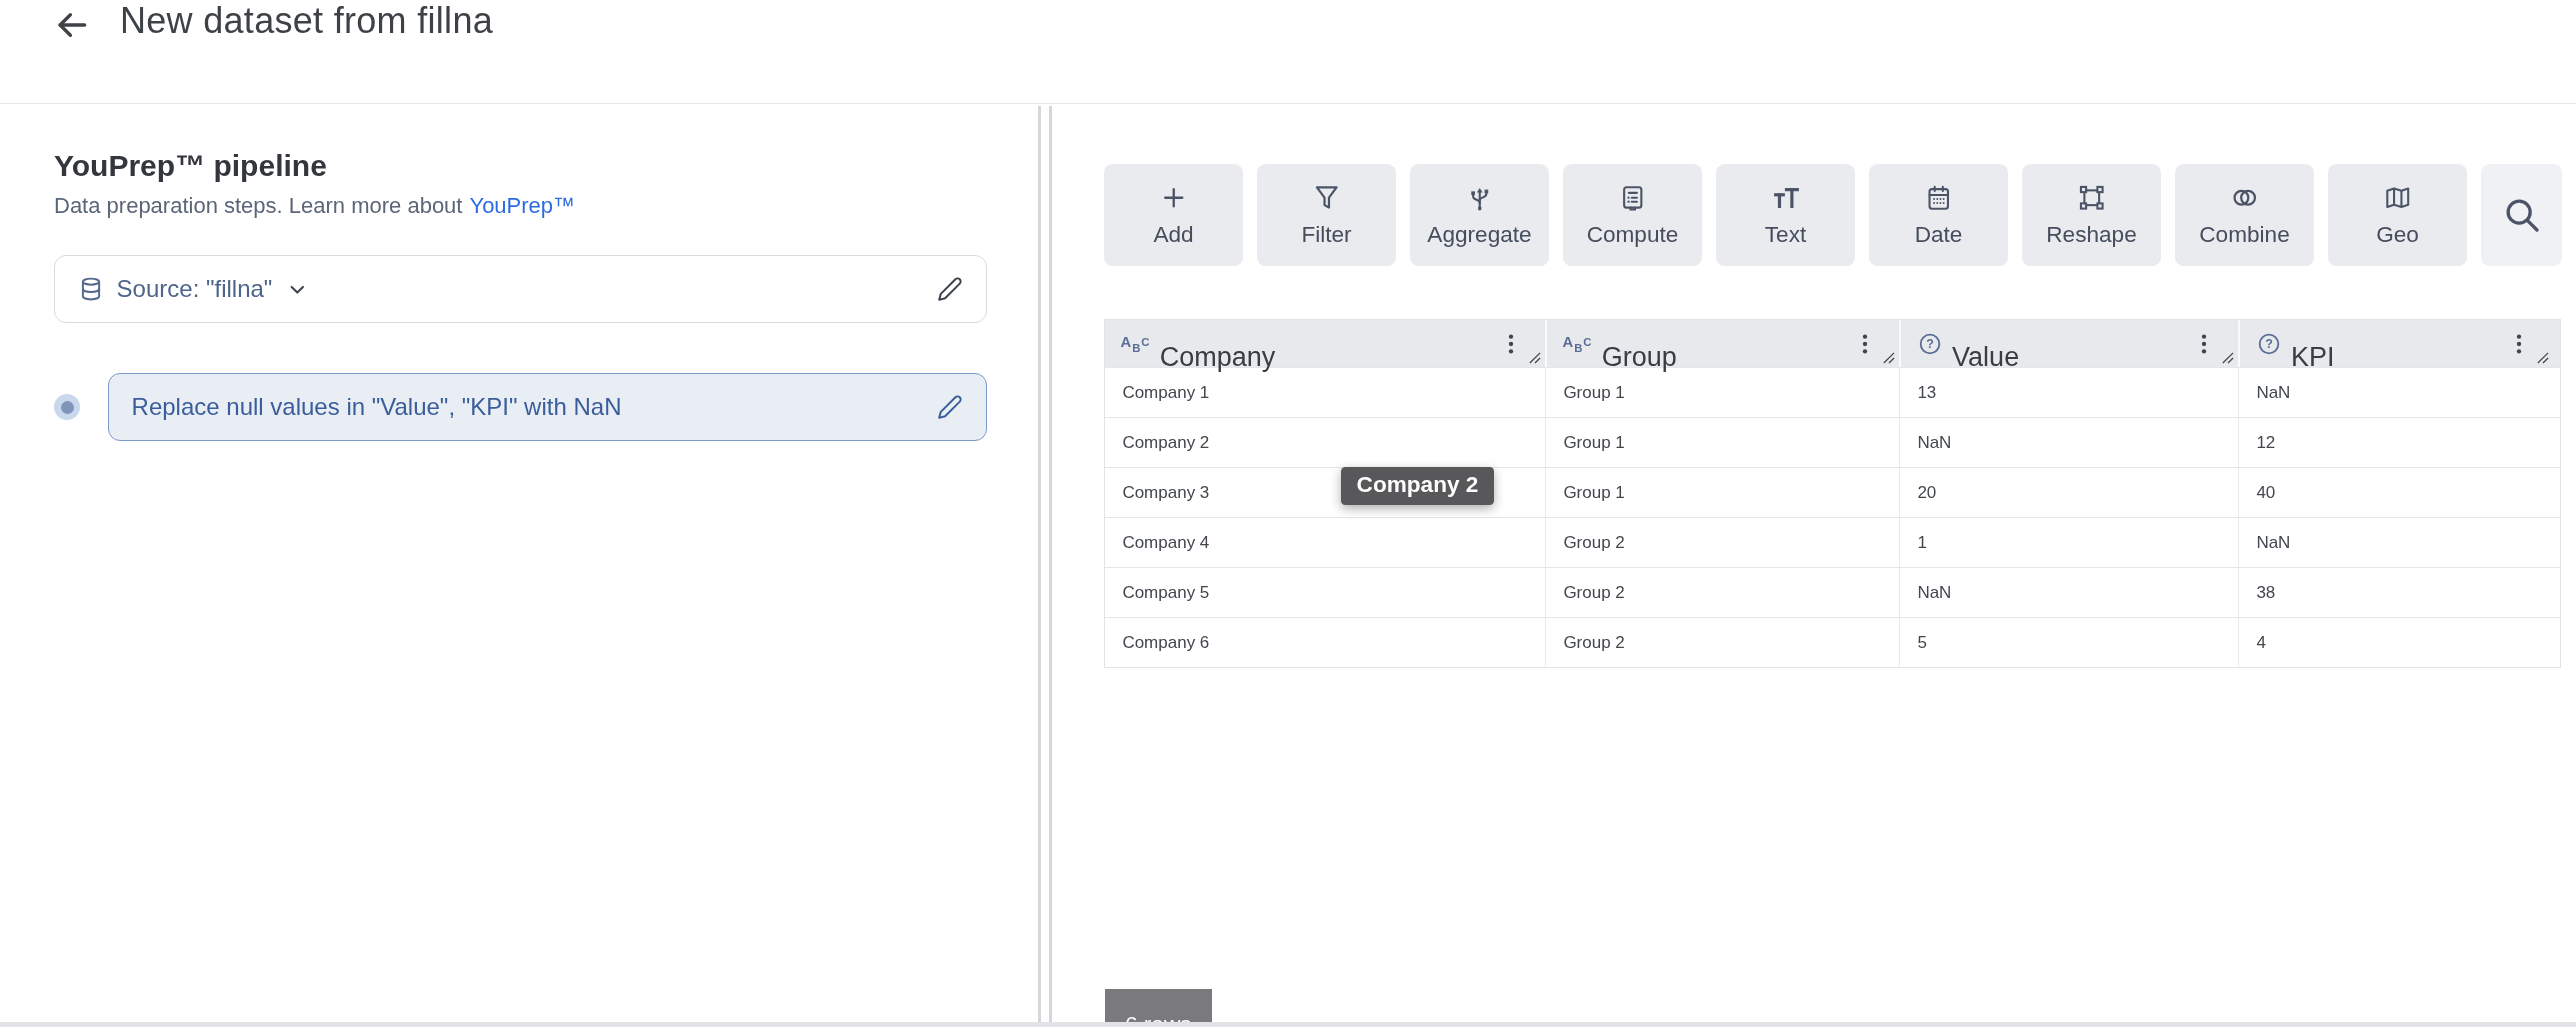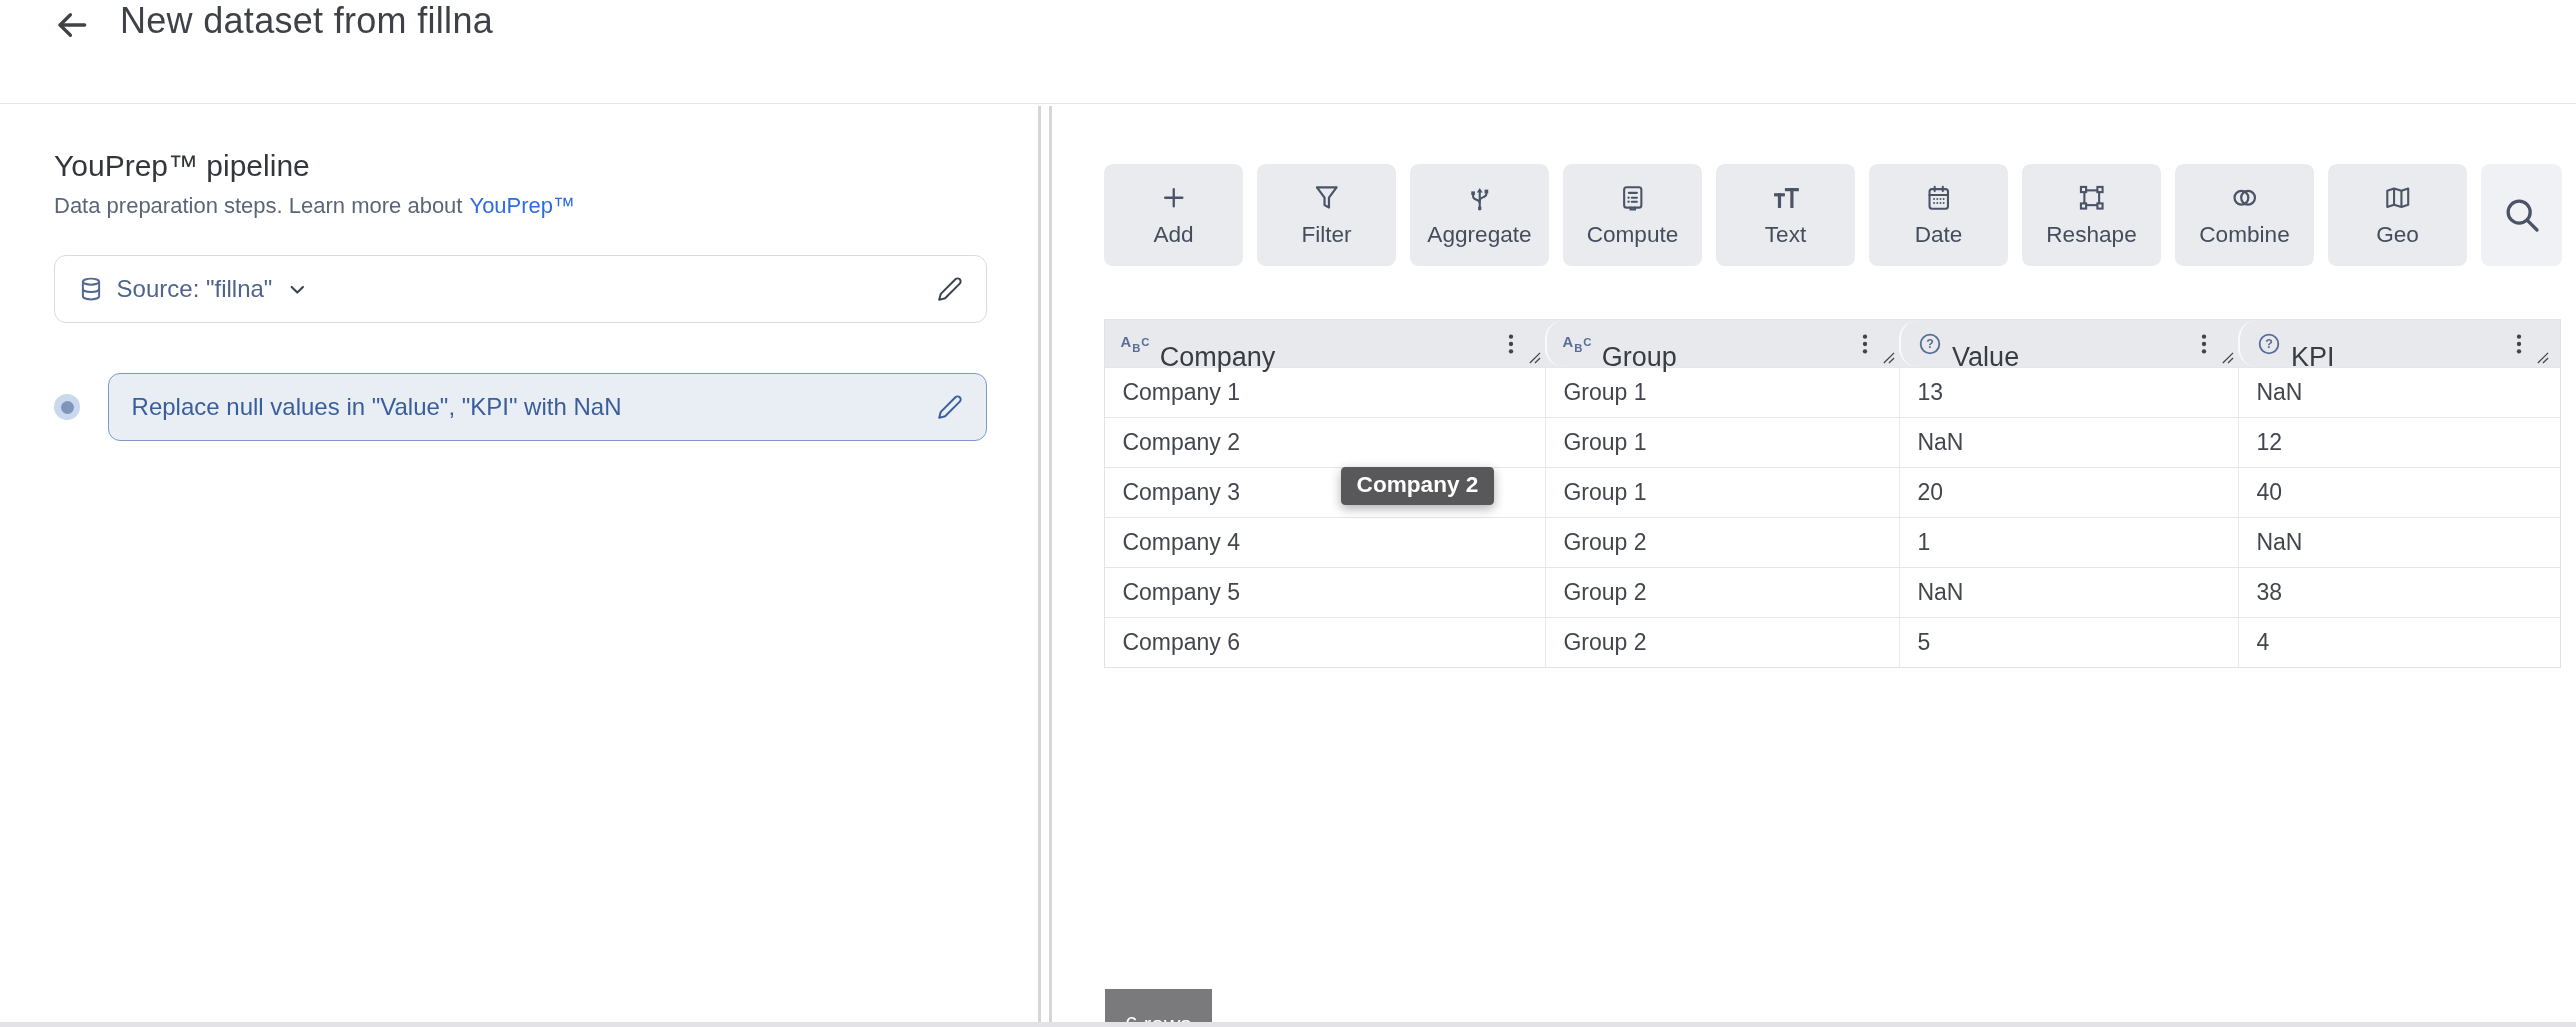--- a/index.html
+++ b/index.html
@@ -16,21 +16,21 @@
   .back-btn { margin-left:47px; width:49px; height:49px; border:none; background:transparent;
     display:flex; align-items:center; justify-content:center; cursor:pointer; color:#3f4348; }
   .page-title { margin-left:24px; font-size:36px; font-weight:500; color:#3e4247; letter-spacing:0.3px; }
 
   
   .split-line { position:absolute; top:106px; height:917px; width:2.6px; background:#d5d6da; }
   .split-l1 { left:1038px; } .split-l2 { left:1049px; }
 
   
   .left-panel { position:absolute; left:0; top:106px; width:1038px; height:917px; background:#fff; }
-  .pipeline-heading { position:absolute; left:54px; top:43px; font-size:30px; font-weight:400; color:#33373d; }
+  .pipeline-heading { position:absolute; left:54px; top:43px; font-size:30px; font-weight:700; color:#33373d; }
   .pipeline-subtitle { position:absolute; left:54px; top:87px; font-size:22px; color:#5a6678; }
   .learn-link { color:#2c6ce2; margin-left:7px; text-decoration:none; font-weight:500; cursor:pointer; }
 
   .source-card { position:absolute; left:54px; top:149px; width:933px; height:68px;
     border:1.7px solid #d9dbe0; border-radius:12px; background:#fff;
     display:flex; align-items:center; padding:0 22.6px; cursor:pointer; }
   .source-label { margin-left:13px; font-size:24px; color:#4e648a; font-weight:500; }
   .src-chevron { margin-left:14px; color:#3d434e; }
   .edit-btn { margin-left:auto; border:none; background:transparent; cursor:pointer; color:#3a424e;
     display:flex; align-items:center; }
@@ -51,33 +51,33 @@
   .tool { width:139px; height:102px; background:#e9ebef; border:none; border-radius:8.7px;
     display:flex; flex-direction:column; align-items:center; justify-content:center; gap:9.5px; cursor:pointer; }
   .tool .ticon { color:#4b5467; height:29.5px; display:flex; align-items:center; }
   .tool .tlabel { font-size:22.6px; color:#454d5d; }
   .search-tile { width:81px; height:102px; background:#f0f1f4; border:none; border-radius:8.7px;
     display:flex; align-items:center; justify-content:center; color:#4b5467; cursor:pointer; }
 
   
   .grid { position:absolute; left:51px; top:213px; width:1457px; border:1.7px solid #e2e3e7; background:#fff; }
   .ghead { display:flex; background:#e8e9ed; height:47px; }
-  .hcell { position:relative; display:flex; align-items:center; padding:0 10.4px 0 15.6px; cursor:pointer;border-radius:19px; }
+  .hcell { position:relative; display:flex; align-items:center; padding:0 10.4px 0 15.6px; cursor:pointer; }
   .hcell + .hcell { border-left:2.6px solid #fafafb; }
   .c0 { width:440px; } .c1 { width:354px; } .c2 { width:339px; } .c3 { width:315px; }
   .hlabel { font-size:27px; font-weight:500; color:#383c43; margin-left:9.5px;margin-top:28px; }
   .abc { color:#5a6d96; font-weight:700; line-height:1; letter-spacing:0.9px; }
   .abc .la { font-size:14.8px; position:relative; top:-0.9px; }
   .abc .lb { font-size:11.3px; position:relative; top:3.5px; }
   .abc .lc { font-size:11.3px; position:relative; top:-1.7px; }
   .kebab-btn { margin-left:auto; margin-right:10.4px; border:none; background:transparent; cursor:pointer;
     color:#3f434a; display:flex; align-items:center; }
   .rhandle { position:absolute; right:4.3px; bottom:2.6px; cursor:col-resize; color:#41454c; }
   .grow { display:flex; height:50px; border-top:1.7px solid #e5e6ea; background:#fff; }
-  .gcell { display:flex; align-items:center; padding-left:17.4px; font-size:23px; color:#42464d; overflow:hidden; }
+  .gcell { display:flex; align-items:center; padding-left:17.4px; font-size:17px; color:#42464d; overflow:hidden; }
   .gcell + .gcell { border-left:1.7px solid #e9eaed; }
 
   .tooltip { position:absolute; left:288px; top:361px; background:#58585a; color:#fff;
     font-size:22.6px; font-weight:600; padding:5.2px 15.6px 7px 15.6px; border-radius:4.3px;
     box-shadow:0 3.5px 10.4px rgba(0,0,0,.32); z-index:5; white-space:nowrap; }
 
   .rows-badge { position:absolute; left:52px; top:883px; background:#7a7a7c; color:#fff;
     font-size:22.6px; line-height:29px; padding:21px 20px; }
 
   .hstrip { position:absolute; left:0; top:1022px; width:2576px; height:5.2px; background:#e3e3e7; }

